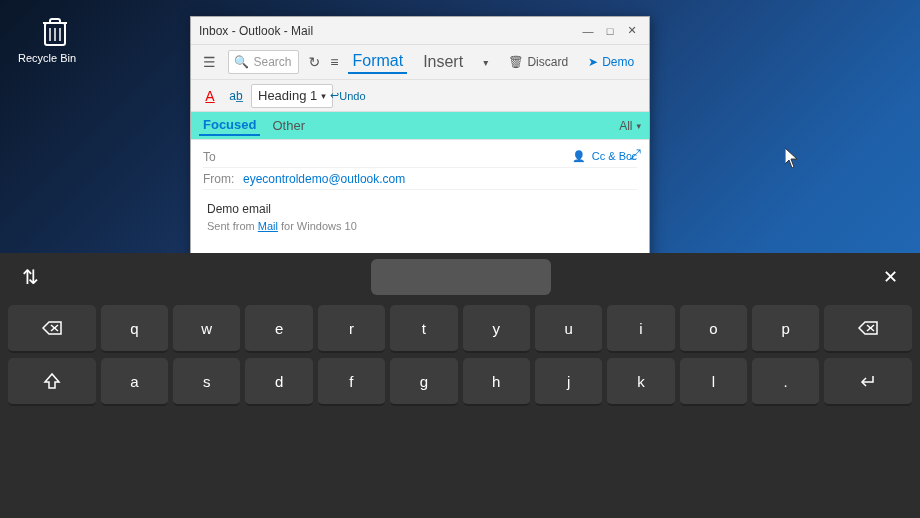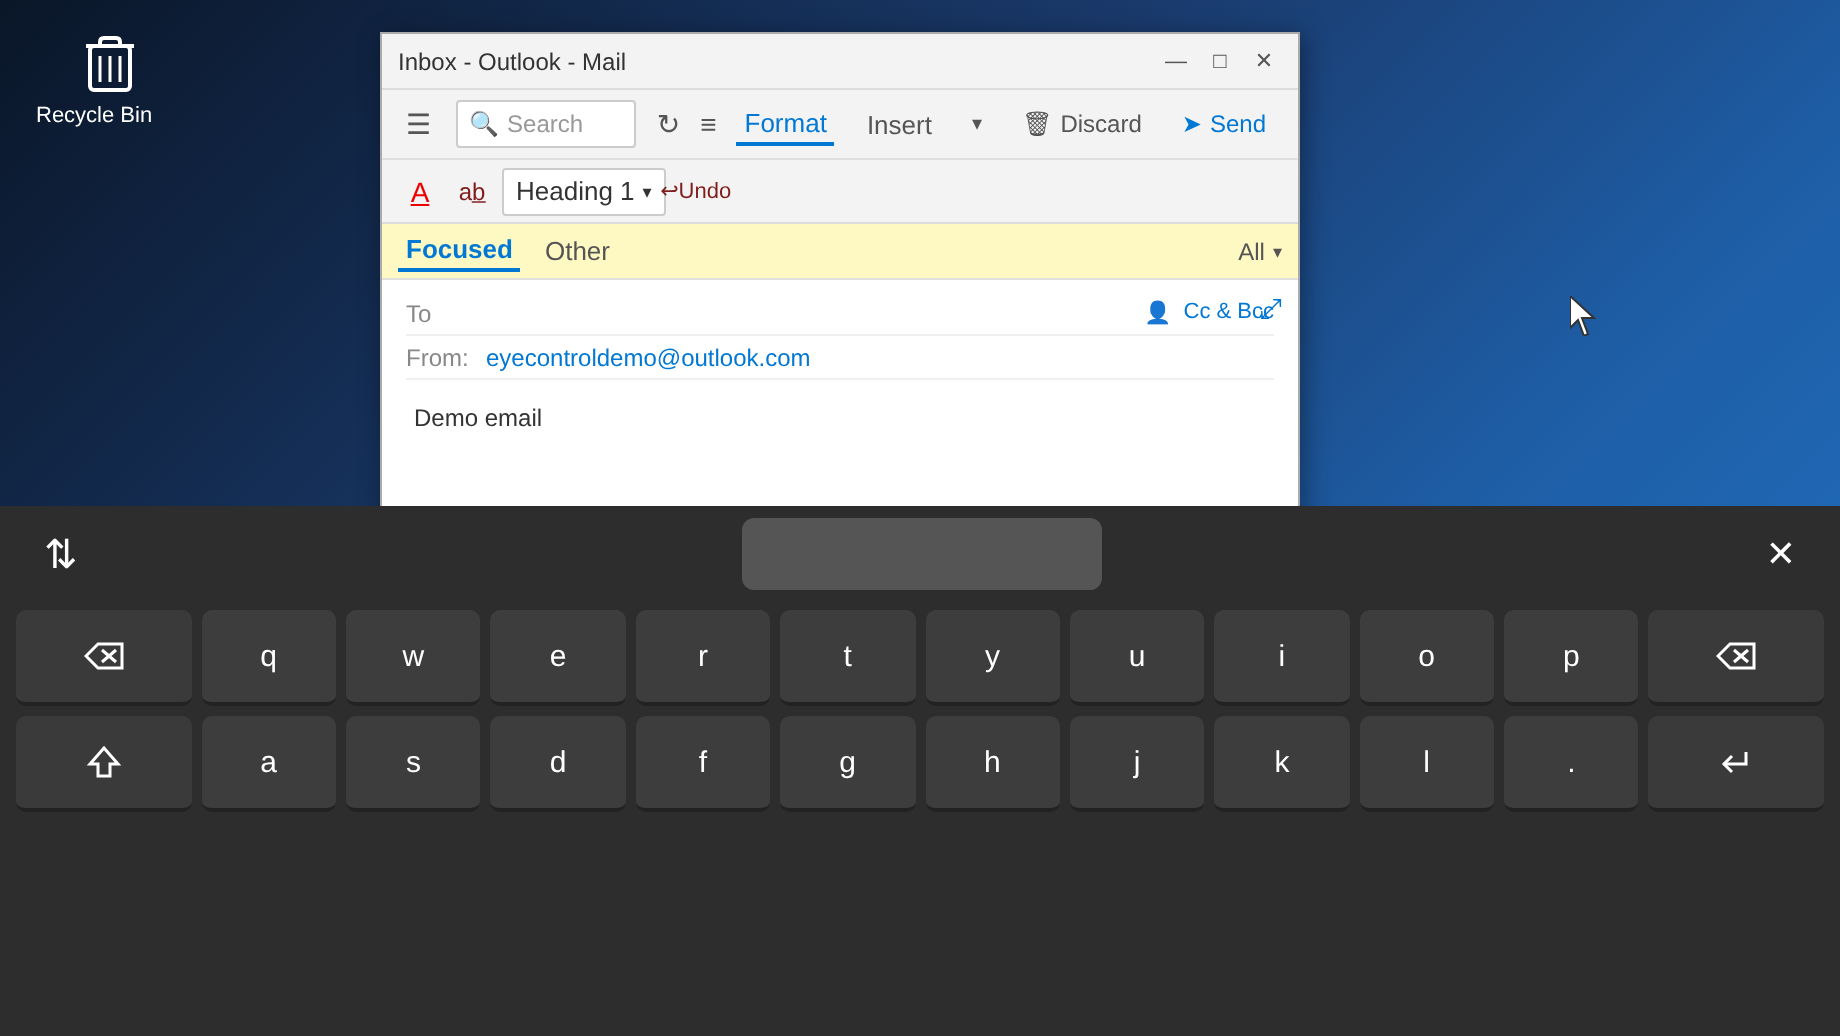--- a/index.html
+++ b/index.html
@@ -151,40 +151,40 @@
       height: 32px;
       border-top: 1px solid #e0e0e0;
     }
 
     .tab-group {
       display: flex;
       gap: 12px;
       align-items: center;
     }
     .tab-item {
-      font-size: 13px;
+      font-size: 16px;
       color: #555;
       cursor: pointer;
       padding: 2px 4px;
     }
     .tab-item.active {
       color: #0078d4;
       border-bottom: 2px solid #0078d4;
     }
 
     .format-btn {
       display: flex;
       align-items: center;
       justify-content: center;
       width: 22px;
       height: 22px;
       cursor: pointer;
       border-radius: 2px;
       font-size: 13px;
-      color: #7f1d1d;
+      color: #0369a1;
     }
 
     .heading-select {
       display: flex;
       align-items: center;
       gap: 4px;
       border: 1px solid #ccc;
       padding: 2px 6px;
       border-radius: 2px;
       font-size: 13px;
@@ -205,21 +205,21 @@
     }
     .send-btn { color: #0078d4; }
 
     
     .sub-toolbar {
       display: flex;
       align-items: center;
       padding: 3px 8px;
       gap: 8px;
       height: 28px;
-      background: #fef9c3;
+      background: #5eead4;
       border-bottom: 1px solid #e0e0e0;
     }
     .sub-tab {
       font-size: 13px;
       color: #555;
       cursor: pointer;
       padding: 0 4px;
       height: 100%;
       display: flex;
       align-items: center;
@@ -458,21 +458,21 @@
         <div class="tab-item" style="font-size:10px;">▾</div>
       </div>
 
       <div style="display:flex;align-items:center;gap:4px;margin-left:auto;">
         <div class="discard-btn">
           <span>🗑</span>
           <span>Discard</span>
         </div>
         <div class="send-btn">
           <span>➤</span>
-          <span>Send</span>
+          <span>Demo</span>
         </div>
       </div>
     </div>
 
     <div class="format-toolbar">
       <div class="format-btn" style="font-size:14px;text-decoration:underline;color:#e00;">A</div>
       <div class="format-btn" style="font-size:12px;">ab̲</div>
 
       <div class="heading-select">
         <span>Heading 1</span>
@@ -510,20 +510,23 @@
           <span style="color:#0078d4;">Cc &amp; Bcc</span>
         </div>
       </div>
       <div class="field-row">
         <span class="field-label">From:</span>
         <span class="field-value" style="color:#0078d4;">eyecontroldemo@outlook.com</span>
       </div>
     </div>
     <div class="email-body">
       <div class="email-subject">Demo email</div>
+      <div class="email-signature">
+        Sent from <a href="#">Mail</a> for Windows 10
+      </div>
     </div>
   </div>
 </div>
 
 <div class="keyboard-area">
 
   <div class="keyboard-top-bar">
     <div class="kb-sort-icon">⇅</div>
     <div class="kb-space-row">
       <div class="kb-space-key"></div>

